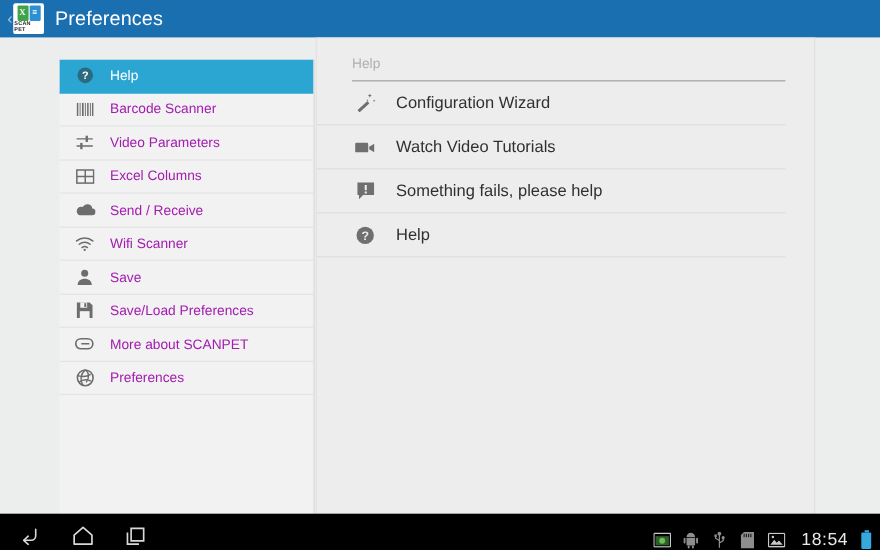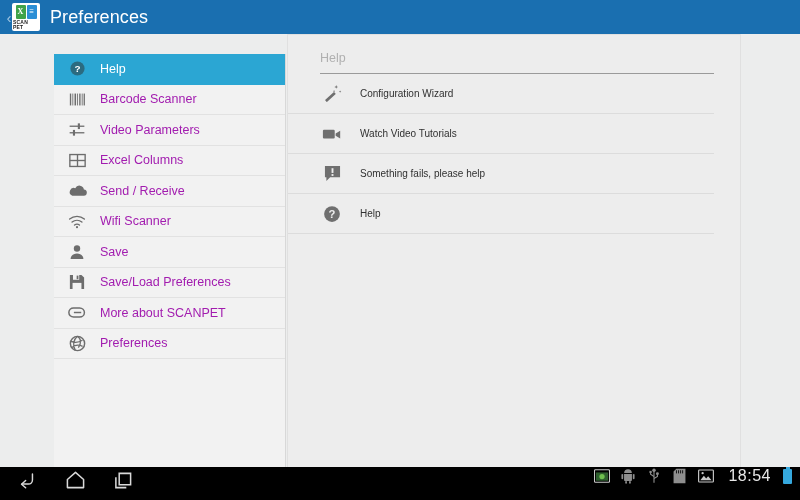--- a/index.html
+++ b/index.html
@@ -153,32 +153,32 @@
     margin-right: 26px;
     box-sizing: border-box;
   }
   .pref-item .p-icon {
     width: 24px; min-width: 24px; height: 24px;
     display: flex; align-items: center; justify-content: center;
     color: #6f6f6f;
   }
   .pref-item .p-label {
     margin-left: 16px;
-    font-size: 10px;
+    font-size: 15px;
     color: #303030;
   }
 
   
   .navbar {
     position: absolute;
     left: 0; bottom: 0;
     width: 800px; height: 33px;
     background: #000000;
     display: flex;
-    align-items: flex-start;
+    align-items: flex-end;
   }
   .nav-left { display: flex; align-items: center; padding-left: 14px; gap: 22px; }
   .nav-btn {
     width: 26px; height: 26px;
     display: flex; align-items: center; justify-content: center;
     color: #d9d9d9;
   }
   .nav-right {
     margin-left: auto;
     display: flex;

